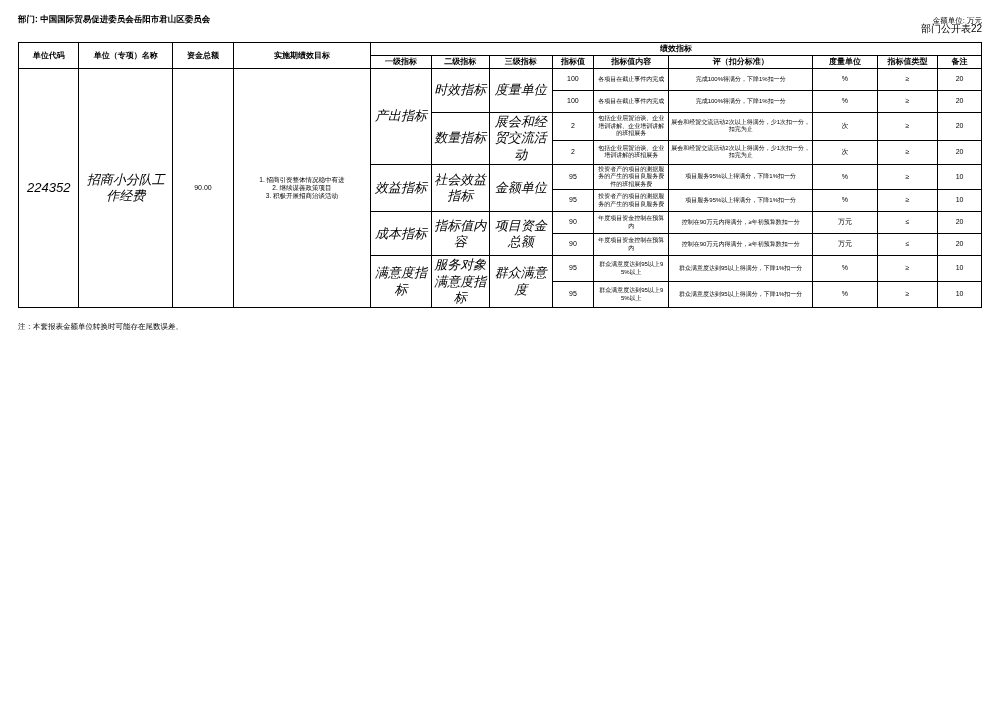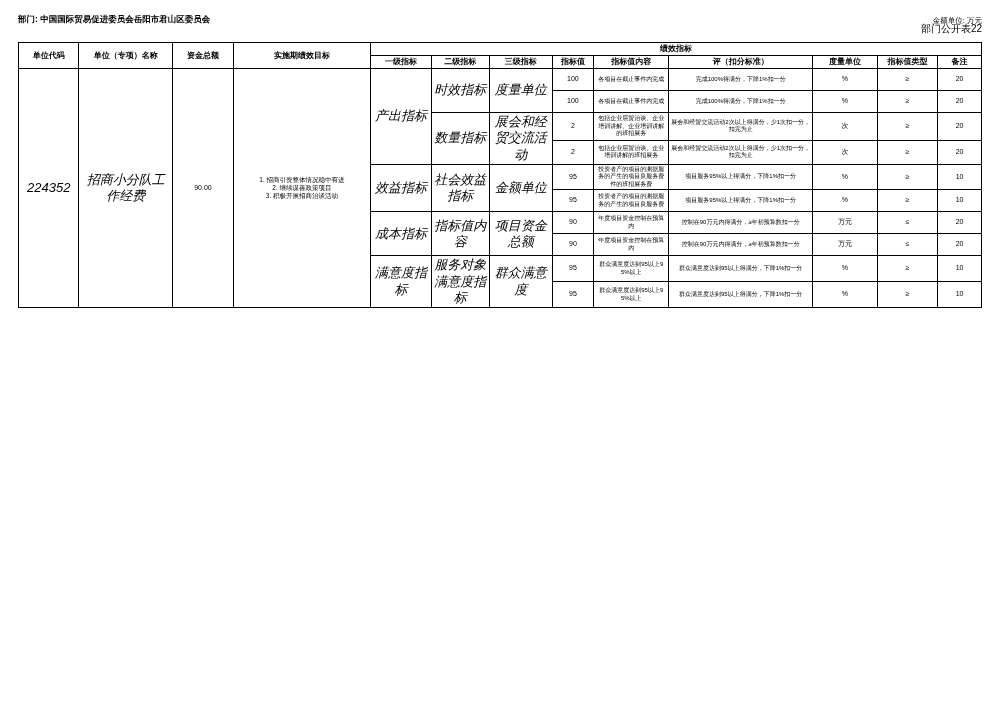--- a/index.html
+++ b/index.html
@@ -253,14 +253,15 @@
           <td class="num-right">95</td>
           <td class="tiny left-align">群众满意度达到95以上95%以上</td>
           <td class="tiny left-align">群众满意度达到95以上得满分，下降1%扣一分</td>
           <td class="left-align">%</td>
           <td class="left-align">≥</td>
           <td class="num-right">10</td>
         </tr>
       </tbody>
   </table>
 
+  <div class="note">注：本套报表金额单位转换时可能存在尾数误差。</div>
 
 </div>
 
 </body></html>

